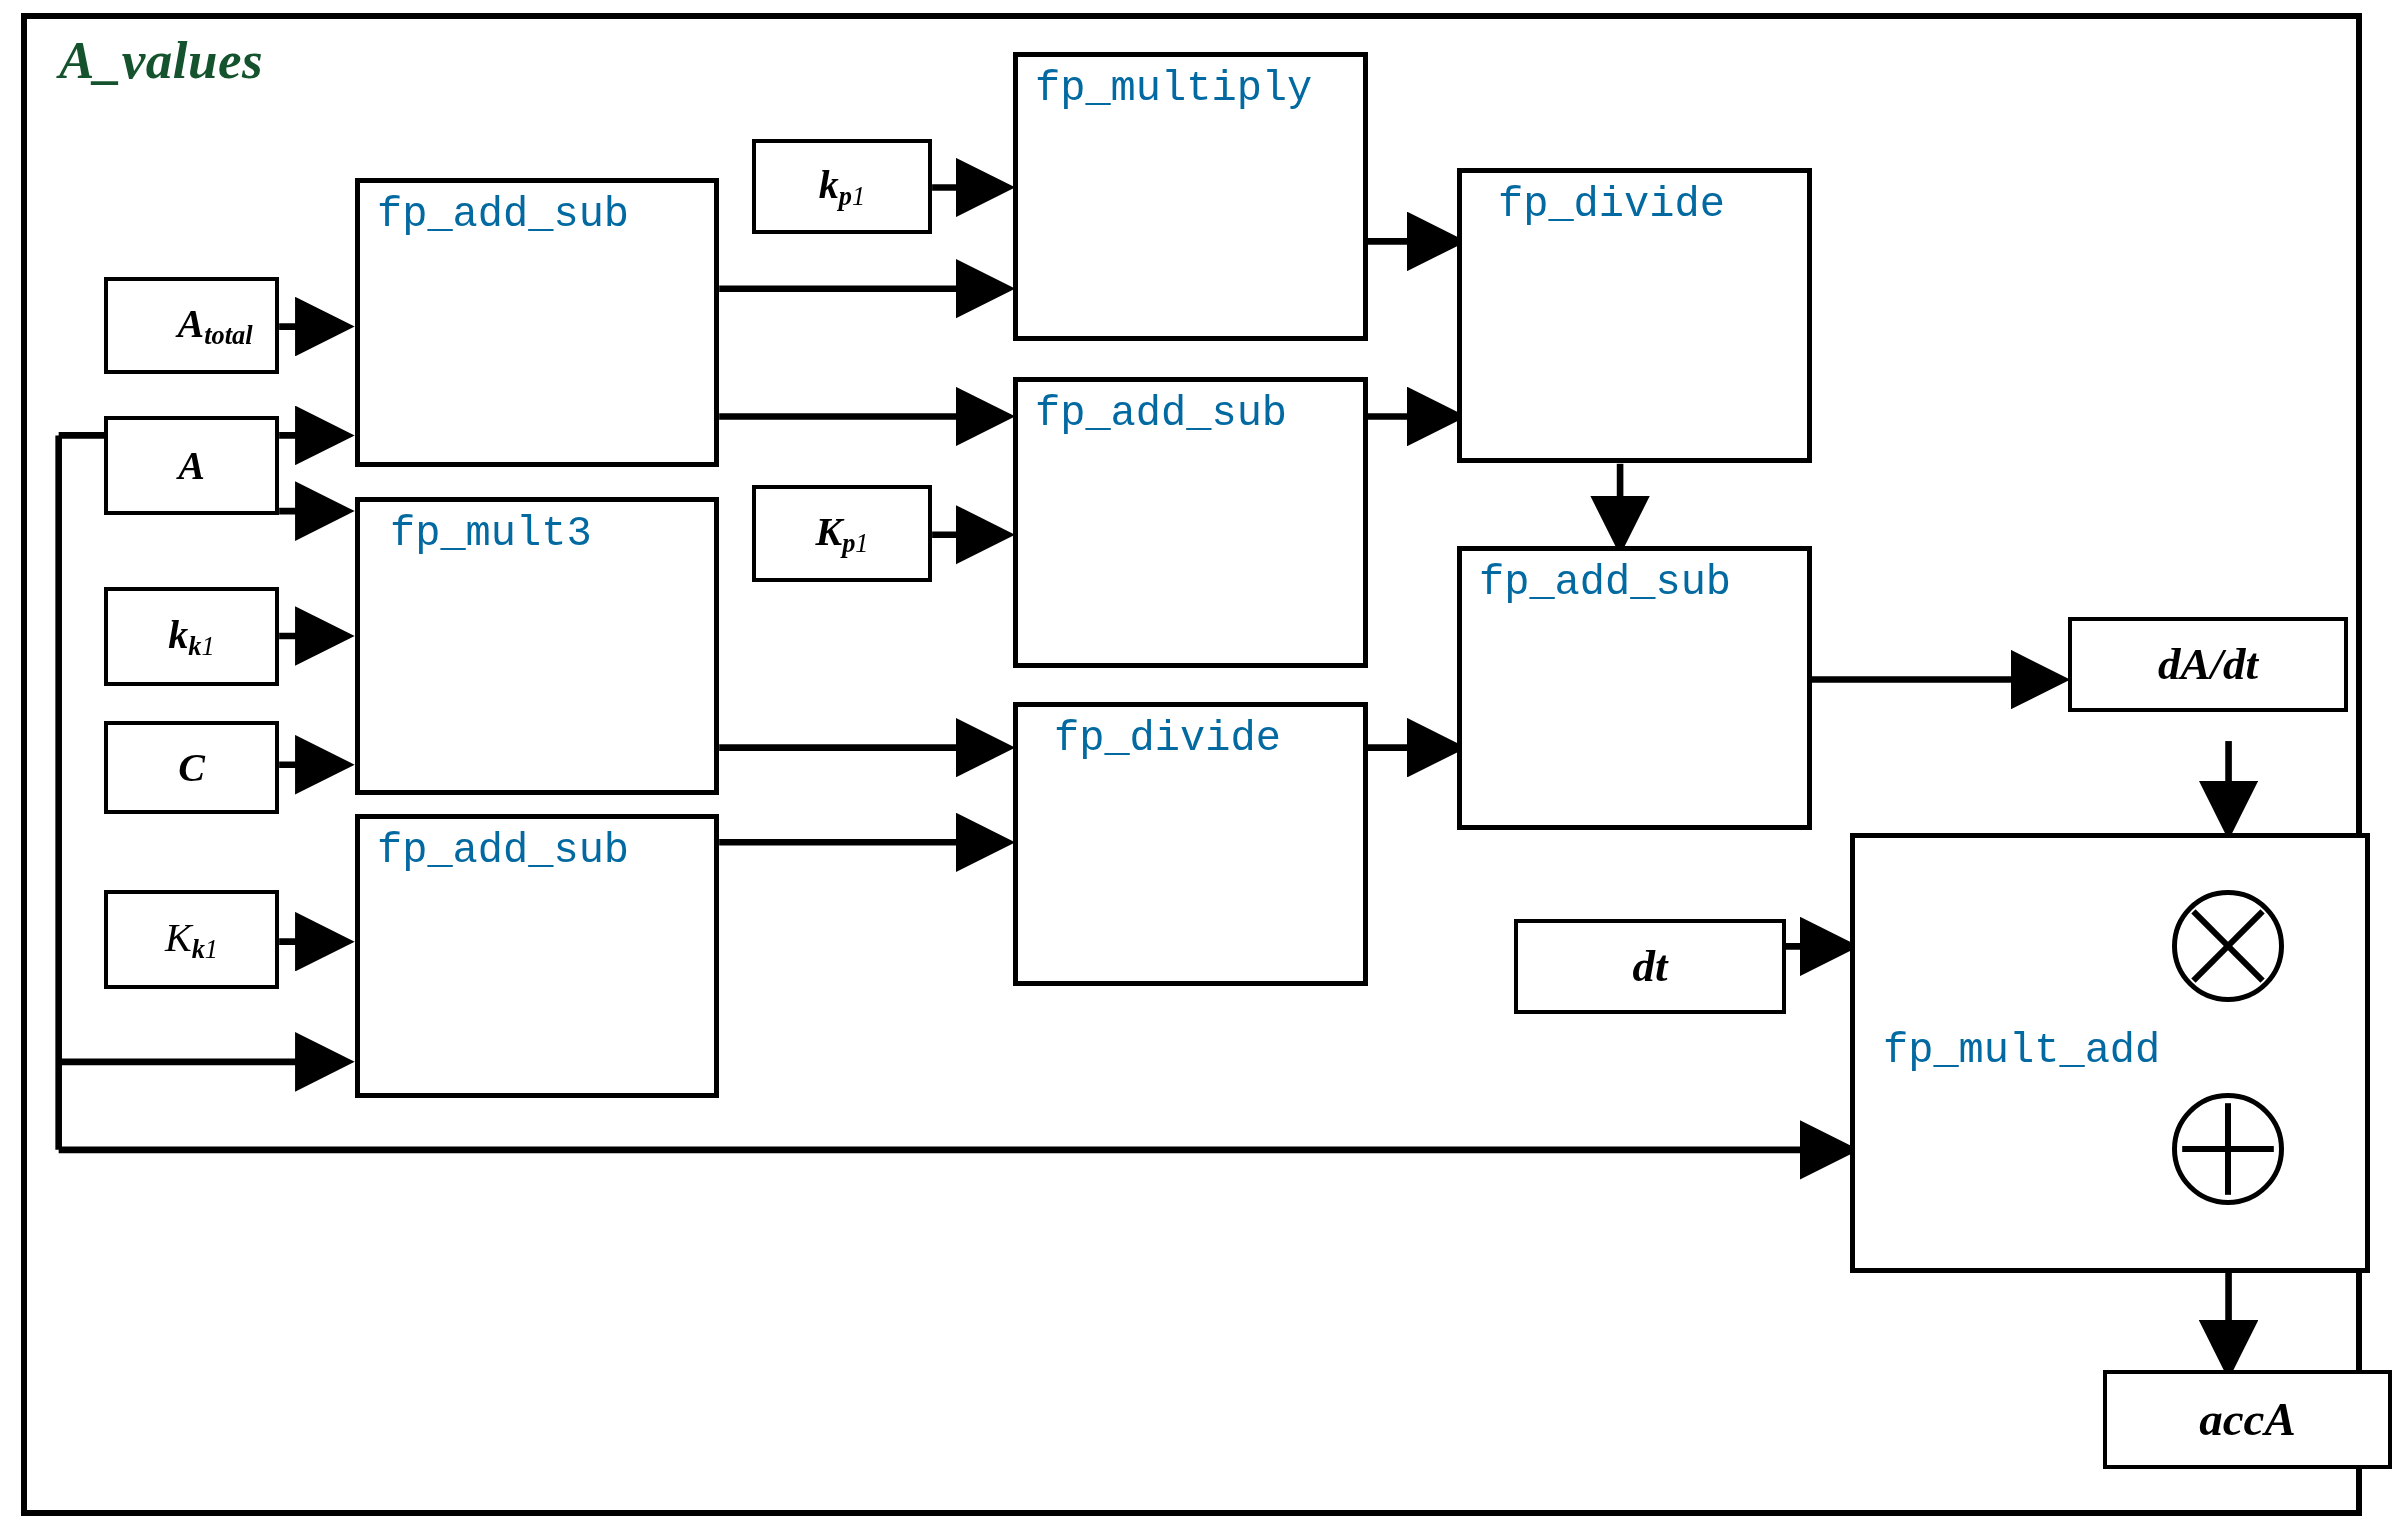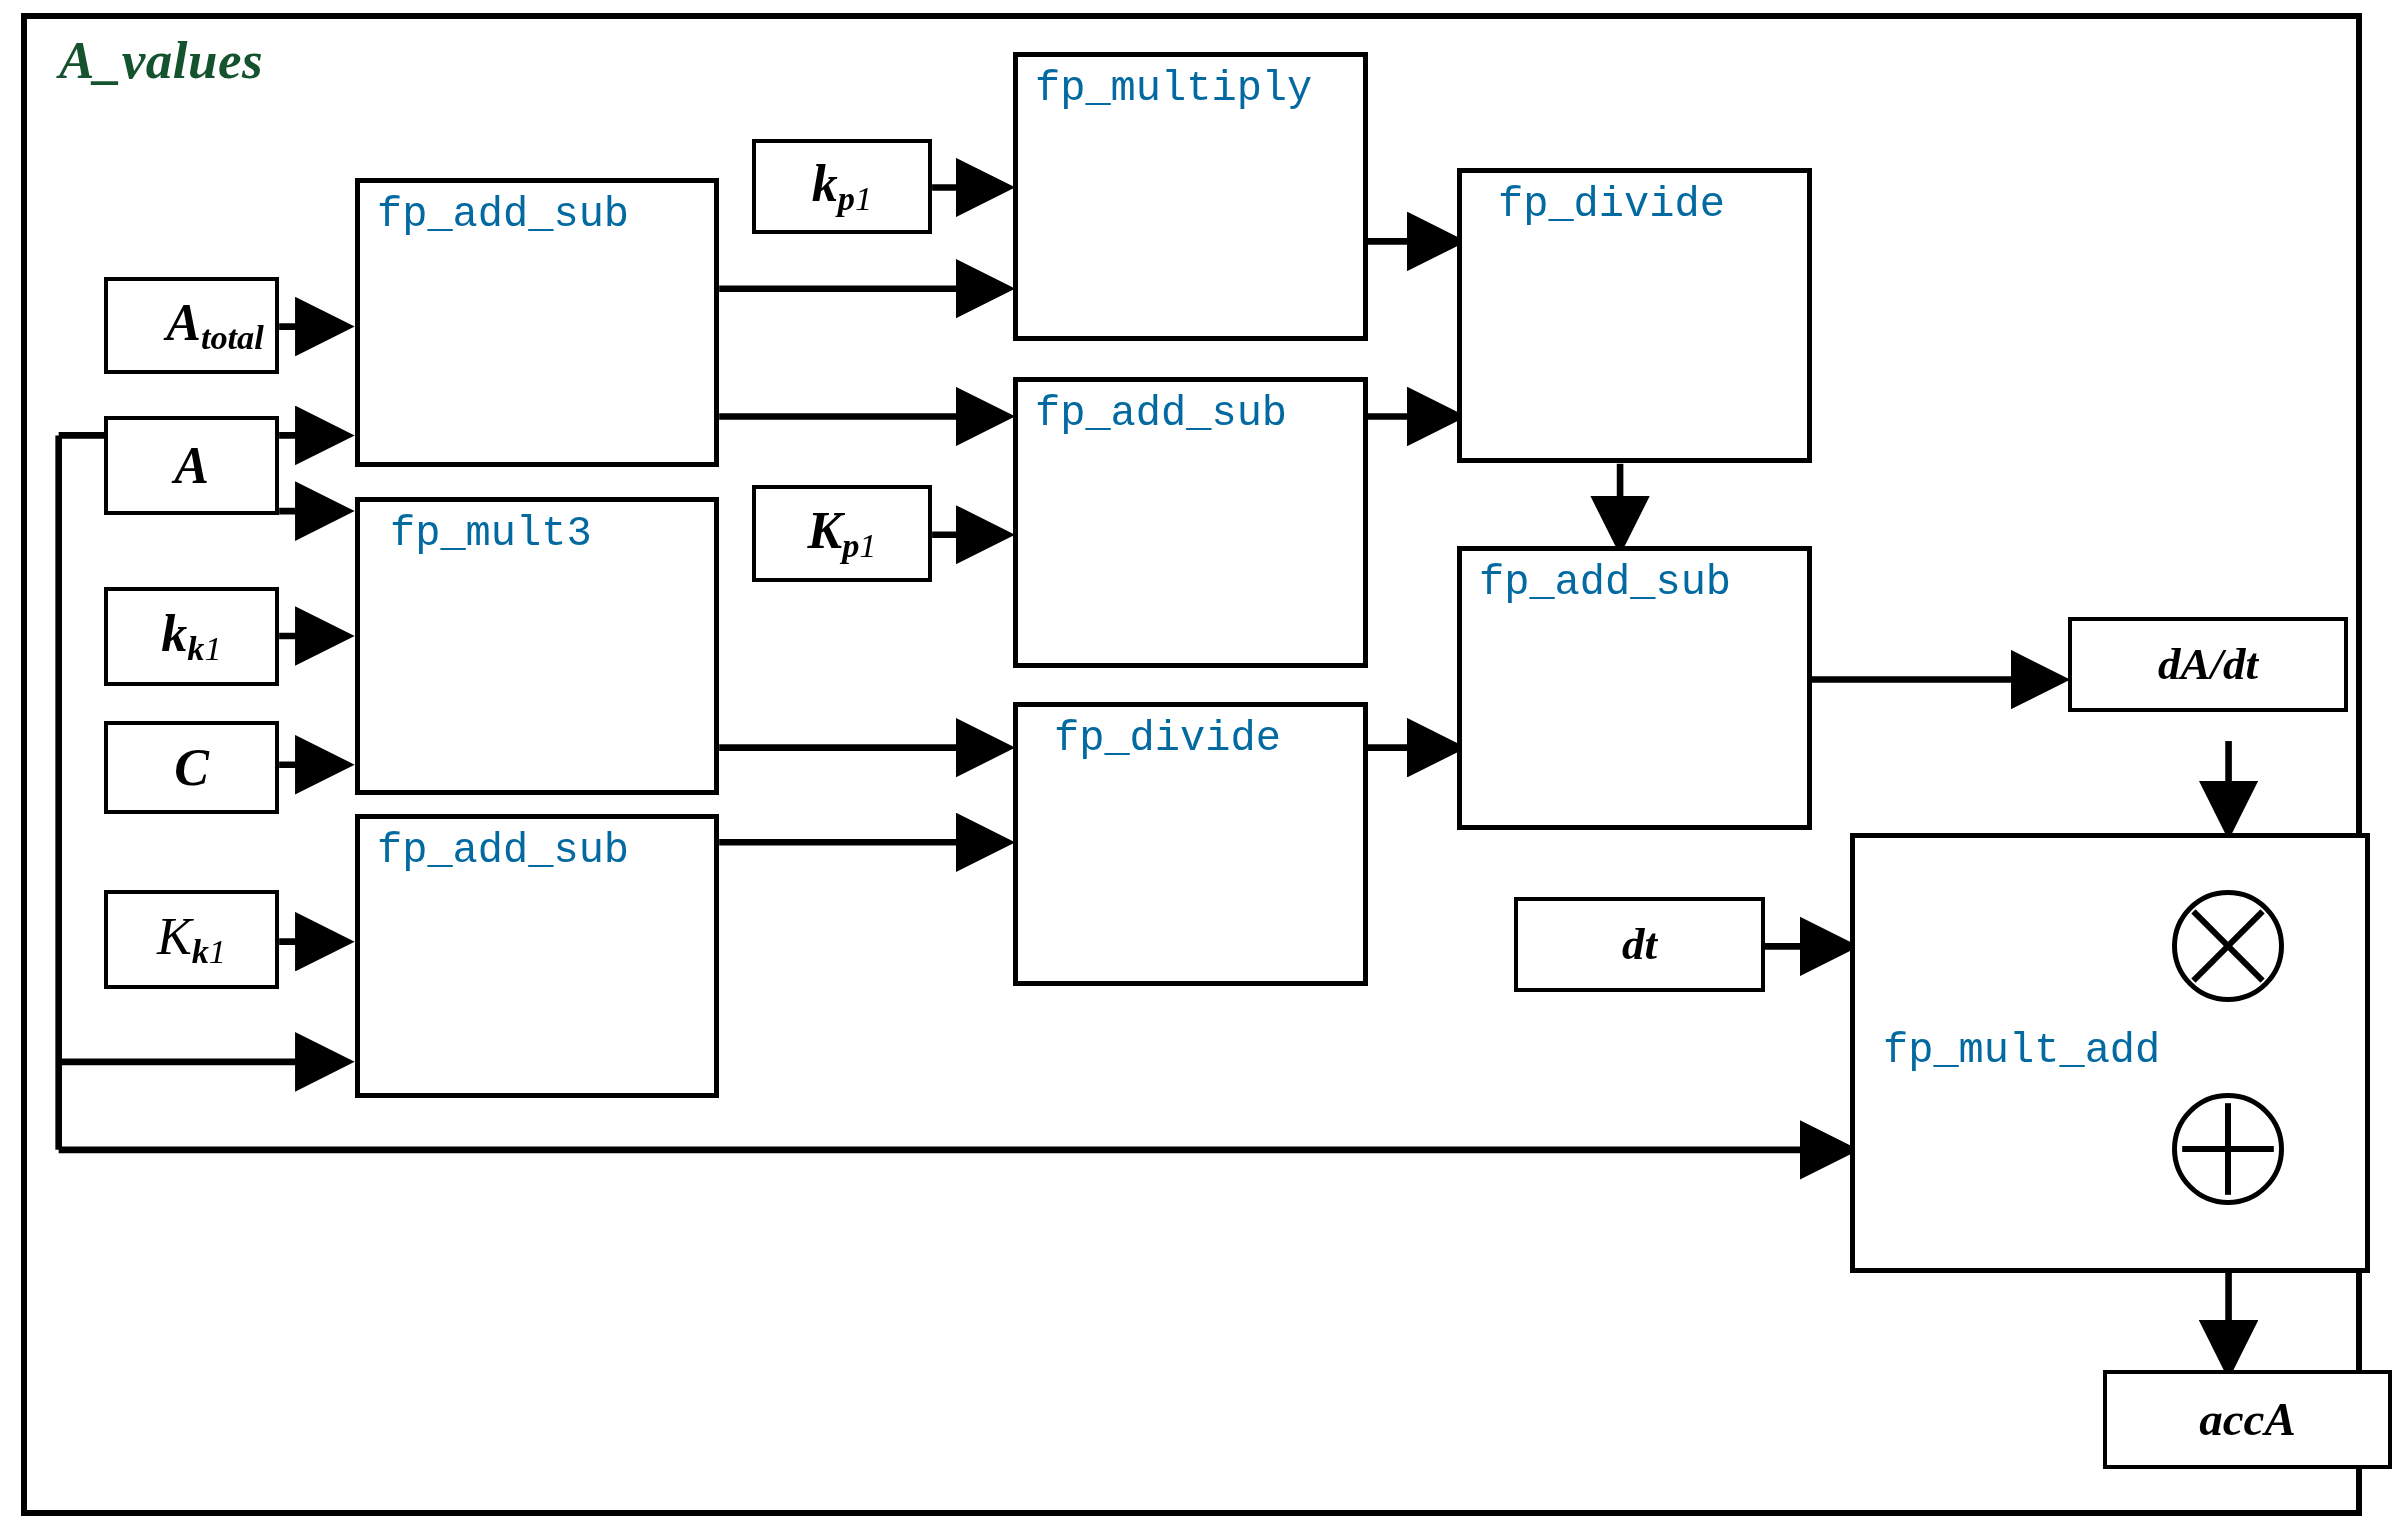--- a/index.html
+++ b/index.html
@@ -59,21 +59,21 @@
     box-sizing: border-box;
     background: #ffffff;
     display: flex;
     align-items: center;
     justify-content: center;
   }
   .signal-label {
     font-family: "Liberation Serif", "DejaVu Serif", serif;
     font-weight: bold;
     font-style: italic;
-    font-size: 52px;
+    font-size: 40px;
     color: #000000;
     white-space: nowrap;
     line-height: 1;
   }
   .signal-label sub {
     font-size: 0.66em;
     font-style: italic;
     font-weight: bold;
     vertical-align: -0.25em;
   }
@@ -257,21 +257,21 @@
     <svg width="100%" height="100%" viewBox="0 0 118 118">
       <line x1="59" y1="6" x2="59" y2="112" stroke="#000" stroke-width="7"></line>
       <line x1="6" y1="59" x2="112" y2="59" stroke="#000" stroke-width="7"></line>
     </svg>
   </div>
 
   <div class="signal" style="left:2068px; top:617px; width:280px; height:95px;">
     <span class="signal-label" style="font-size:45px;"><i>dA/dt</i></span>
   </div>
 
-  <div class="signal" style="left:1514px; top:897px; width:251px; height:95px;">
+  <div class="signal" style="left:1514px; top:919px; width:272px; height:95px;">
     <span class="signal-label" style="font-size:45px;"><i>dt</i></span>
   </div>
 
   <div class="signal" style="left:2103px; top:1370px; width:289px; height:99px;">
     <span class="signal-label" style="font-size:47px;"><i>accA</i></span>
   </div>
 
 </div>
 
 

